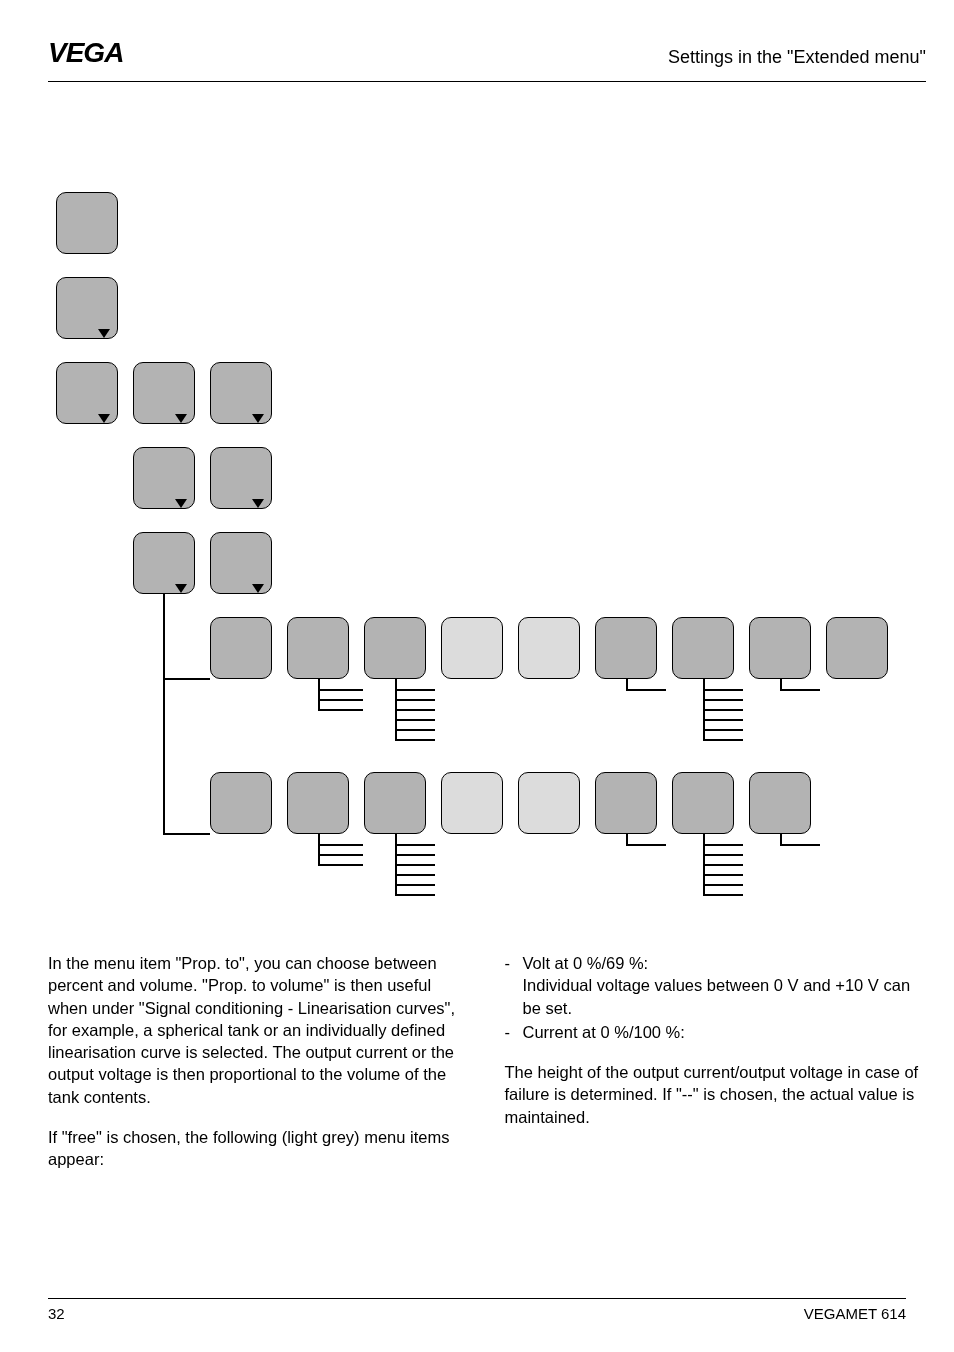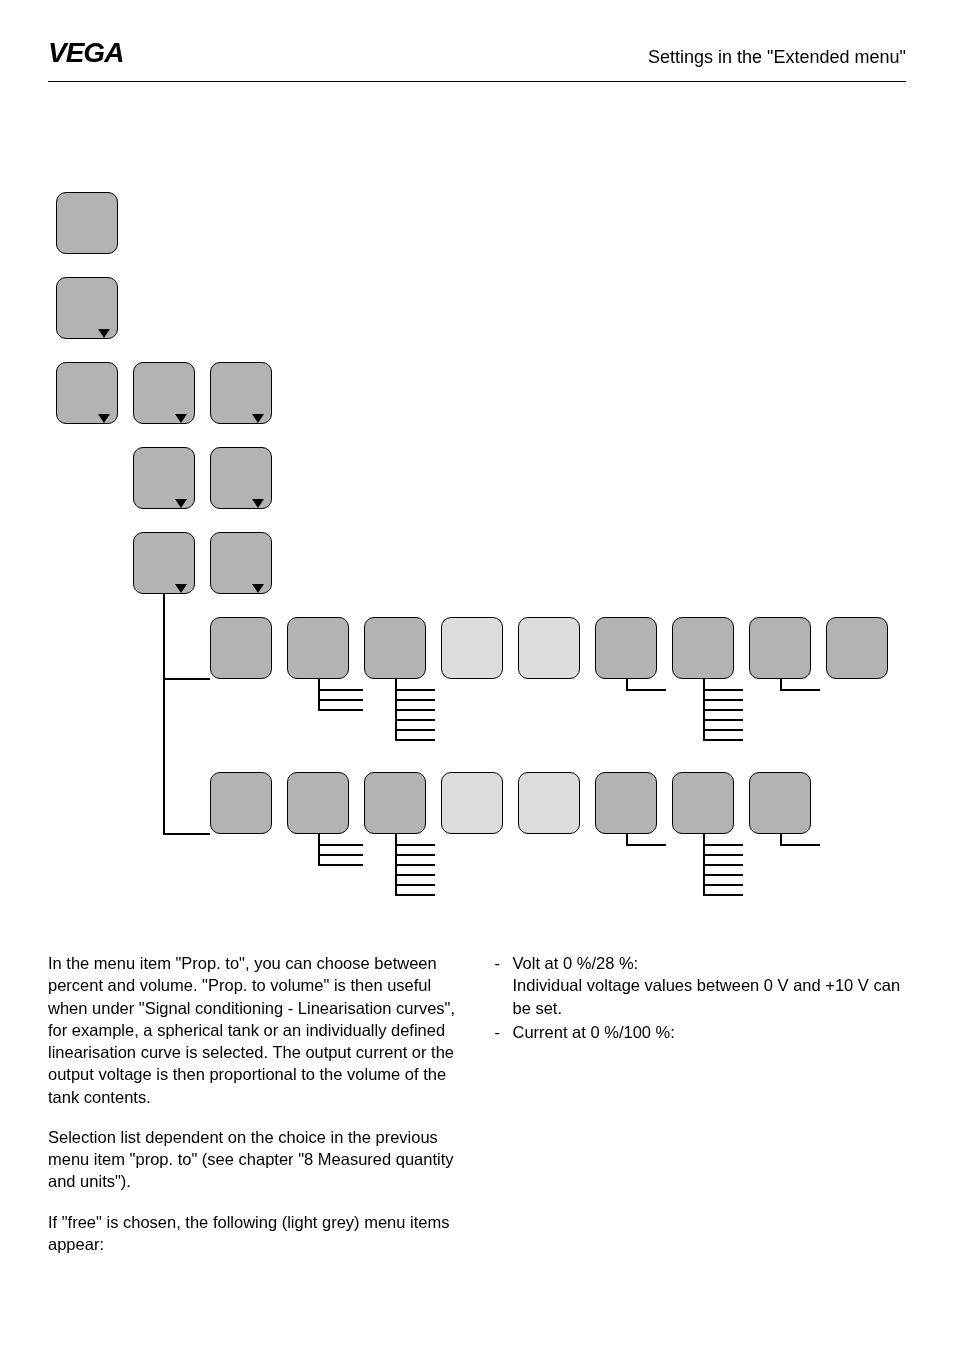--- a/index.html
+++ b/index.html
@@ -7,21 +7,21 @@
     font-family: Arial, Helvetica, sans-serif;
     background: #fff;
     width: 954px;
     height: 1352px;
     position: relative;
     color: #000;
   }
   .page {
     width: 100%;
     height: 100%;
-    padding: 40px 48px 30px 48px;
+    padding: 40px 28px 30px 48px;
     position: relative;
   }
   .header {
     display: flex;
     justify-content: space-between;
     align-items: center;
     border-bottom: 1px solid #000;
     padding-bottom: 6px;
     margin-bottom: 20px;
   }
@@ -210,33 +210,37 @@
     <div class="line hline" style="left:655px; top:692px; width:40px;"></div>
     <div class="line hline" style="left:655px; top:702px; width:40px;"></div>
 
     <div class="line vline" style="left:732px; top:642px; height:10px;"></div>
     <div class="line hline" style="left:732px; top:652px; width:40px;"></div>
   </div>
 
   <div class="body-text">
     <div class="col">
       <p>In the menu item "Prop. to", you can choose between percent and volume. "Prop. to volume" is then useful when under "Signal conditioning - Linearisation curves", for example, a spherical tank or an individually defined linearisation curve is selected. The output current or the output voltage is then proportional to the volume of the tank contents.</p>
-      <p>Selection list dependent on the choice in the previous menu item "prop. to" (see chapter "8 Measured quantity and units").</p>
       <p>If "free" is chosen, the following (light grey) menu items appear:</p>
     </div>
     <div class="col">
       <div class="bullet">
         <div class="dash">-</div>
         <div class="txt">
-          <span>Volt at 0 %/28 %:</span><br>
+          <span>Volt at 0 %/69 %:</span><br>
           <span>Individual voltage values between 0 V and +10 V can be set.</span>
         </div>
       </div>
       <div class="bullet" style="margin-bottom:18px;">
         <div class="dash">-</div>
         <div class="txt">
           <span>Current at 0 %/100 %:</span><br>
         </div>
       </div>
+      <p>The height of the output current/output voltage in case of failure is determined. If "--" is chosen, the actual value is maintained.</p>
     </div>
   </div>
 
+  <div class="footer">
+    <span>32</span>
+    <span>VEGAMET 614</span>
+  </div>
 </div>
 
 </body></html>

